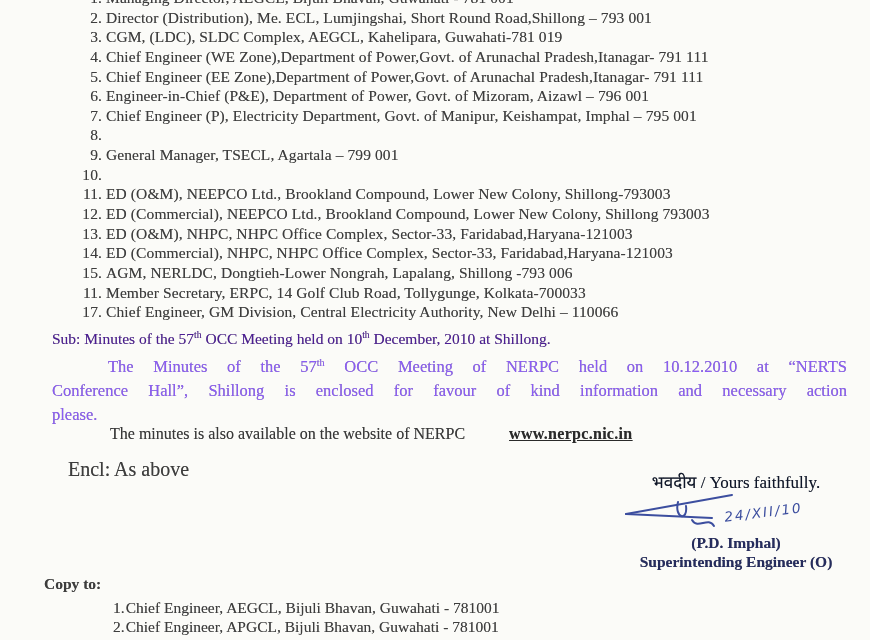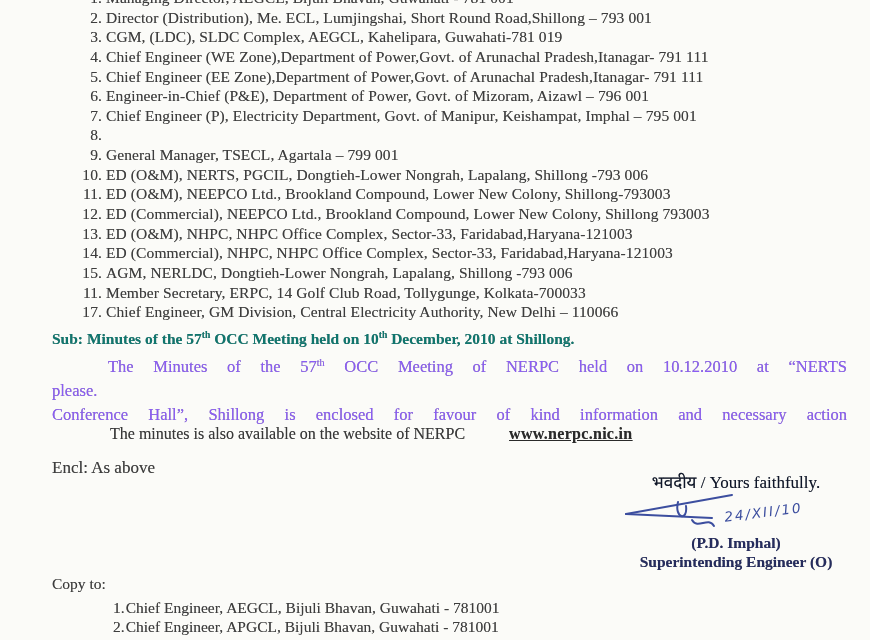--- a/index.html
+++ b/index.html
@@ -12,48 +12,48 @@
     font-family:"Liberation Serif","DejaVu Serif",serif;
     color:#3d3d3d;
     text-shadow:0 0 .5px rgba(70,70,70,.55);
   }
   
   .addressee-list{position:absolute;left:76px;top:-12px;width:786px;}
   .addressee-list .row{display:flex;height:19.65px;font-size:15.5px;line-height:19.65px;letter-spacing:.1px;}
   .addressee-list .num{width:26px;text-align:right;padding-right:2px;flex:0 0 auto;}
   .addressee-list .txt{margin-left:2px;white-space:nowrap;}
   
-  .subject{position:absolute;left:52px;top:330px;font-size:15.5px;font-weight:bold;color:#0f766e;}
+  .subject{position:absolute;left:52px;top:330px;font-size:15.5px;font-weight:normal;color:#4c1d95;}
   sup{font-size:.62em;vertical-align:super;line-height:0;}
   
   .paragraph{position:absolute;left:52px;top:355px;width:795px;font-size:16.5px;line-height:24px;color:#8b5cf6;}
   .para-line{width:100%;}
   .para-line.justify{text-align:justify;text-align-last:justify;}
   .para-line.first{text-indent:56px;}
   
   .availability{position:absolute;left:110px;top:425px;font-size:16px;color:#383838;}
   .availability .url{font-weight:bold;text-decoration:underline;color:#2a2a2a;letter-spacing:.3px;margin-left:40px;}
   
-  .enclosure{position:absolute;left:52px;top:458px;font-size:17px;font-family:Liberation Serif, serif;}
+  .enclosure{position:absolute;left:68px;top:458px;font-size:20px;font-family:Liberation Serif, serif;}
   
   .closing{position:absolute;left:612px;top:470px;width:248px;text-align:center;}
   .salutation{font-size:17px;height:18px;color:#0f172a;text-align:center;}
   .sig-visual{position:relative;height:46px;}
   .sig-visual svg{position:absolute;left:8px;top:2px;}
   .sig-scribble{
     position:absolute;left:112px;top:16px;
     font-family:"DejaVu Sans",sans-serif;
     font-size:13.5px;font-style:italic;
     color:#3c4e9f;transform:rotate(-7deg);
     letter-spacing:2px;text-shadow:none;
   }
   .sig-name{font-size:15.5px;font-weight:bold;color:#252c5e;height:19px;}
   .sig-title{font-size:15.5px;font-weight:bold;color:#252c5e;}
   
-  .copy-label{position:absolute;left:52px;top:575px;font-size:15.5px;}
+  .copy-label{position:absolute;left:44px;top:575px;font-size:15.5px;font-weight:bold;}
   .copy-list{position:absolute;left:113px;top:599px;}
   .copy-list .row{display:flex;height:18.5px;font-size:15.5px;line-height:18.5px;white-space:nowrap;}
   .copy-list .num{margin-right:1px;}
 </style>
 </head>
 <body>
 
 <div class="page">
 
   <div class="addressee-list">
@@ -87,21 +87,20 @@
       </div>
       <div class="row">
         <span class="num">8.</span>
       </div>
       <div class="row">
         <span class="num">9.</span>
         <span class="txt">General Manager, TSECL, Agartala – 799 001</span>
       </div>
       <div class="row">
         <span class="num">10.</span>
-        <span class="txt">ED (O&amp;M), NERTS, PGCIL, Dongtieh-Lower Nongrah, Lapalang, Shillong -793 006</span>
       </div>
       <div class="row">
         <span class="num">11.</span>
         <span class="txt">ED (O&amp;M), NEEPCO Ltd., Brookland Compound, Lower New Colony, Shillong-793003</span>
       </div>
       <div class="row">
         <span class="num">12.</span>
         <span class="txt">ED (Commercial), NEEPCO Ltd., Brookland Compound, Lower New Colony, Shillong 793003</span>
       </div>
       <div class="row">
@@ -123,22 +122,22 @@
       <div class="row">
         <span class="num">17.</span>
         <span class="txt">Chief Engineer, GM Division, Central Electricity Authority, New Delhi – 110066</span>
       </div>
     </div>
 
   <div class="subject"><span>Sub: Minutes of the 57</span><sup>th</sup><span> OCC Meeting held on 10</span><sup>th</sup><span> December, 2010 at Shillong.</span></div>
 
   <div class="paragraph">
     <div class="para-line justify first"><span>The Minutes of the 57</span><sup>th</sup><span> OCC Meeting of NERPC held on 10.12.2010 at “NERTS</span></div>
+    <div class="para-line justify">Conference Hall”, Shillong is enclosed for favour of kind information and necessary action</div>
     <div class="para-line">please.</div>
-    <div class="para-line justify">Conference Hall”, Shillong is enclosed for favour of kind information and necessary action</div>
   </div>
 
   <div class="availability"><span>The minutes is also available on the website of NERPC </span><span class="url">www.nerpc.nic.in</span></div>
 
   <div class="enclosure">Encl: As above</div>
 
   <div class="closing">
     <div class="salutation">भवदीय / Yours faithfully.</div>
     <div class="sig-visual">
       <svg width="130" height="44" viewBox="0 0 130 44">

